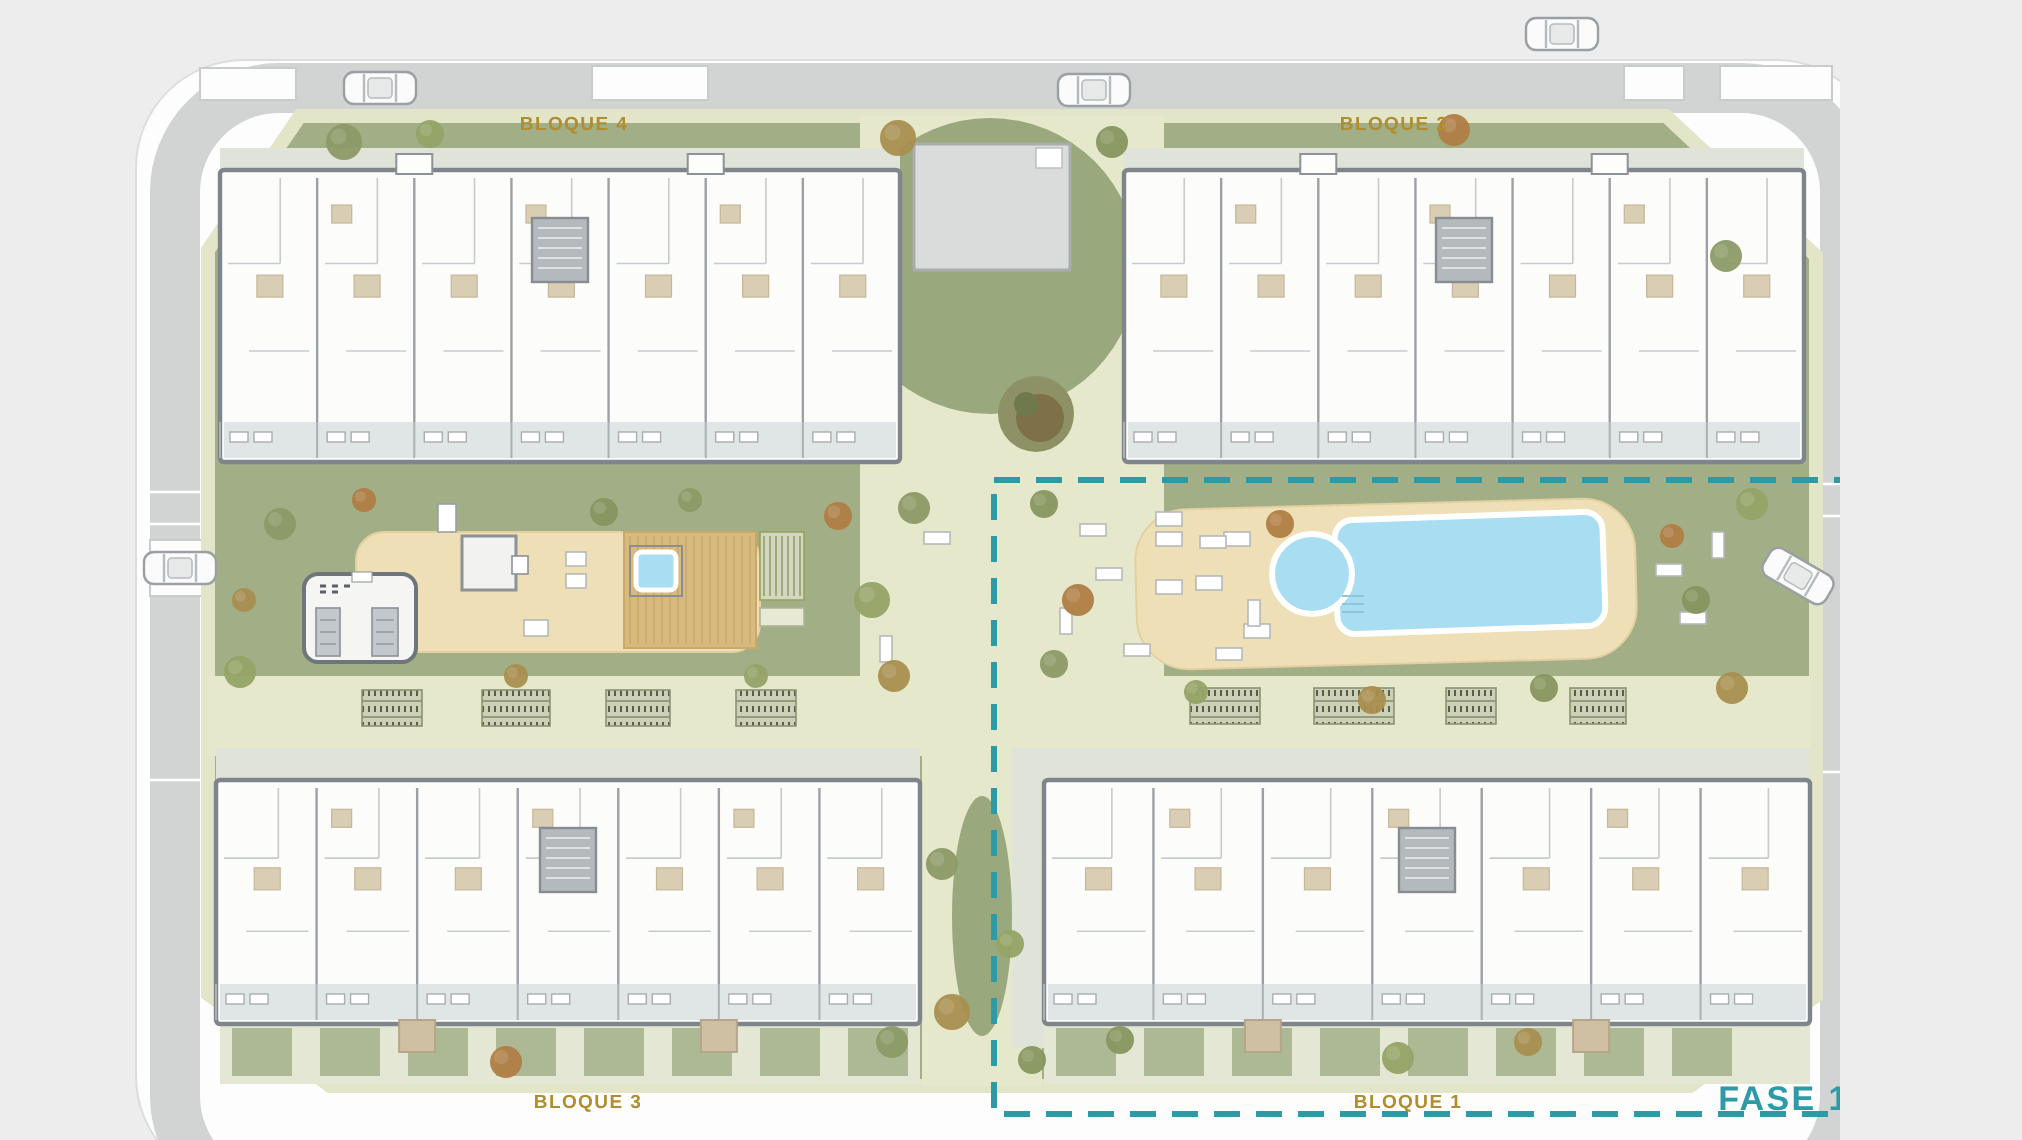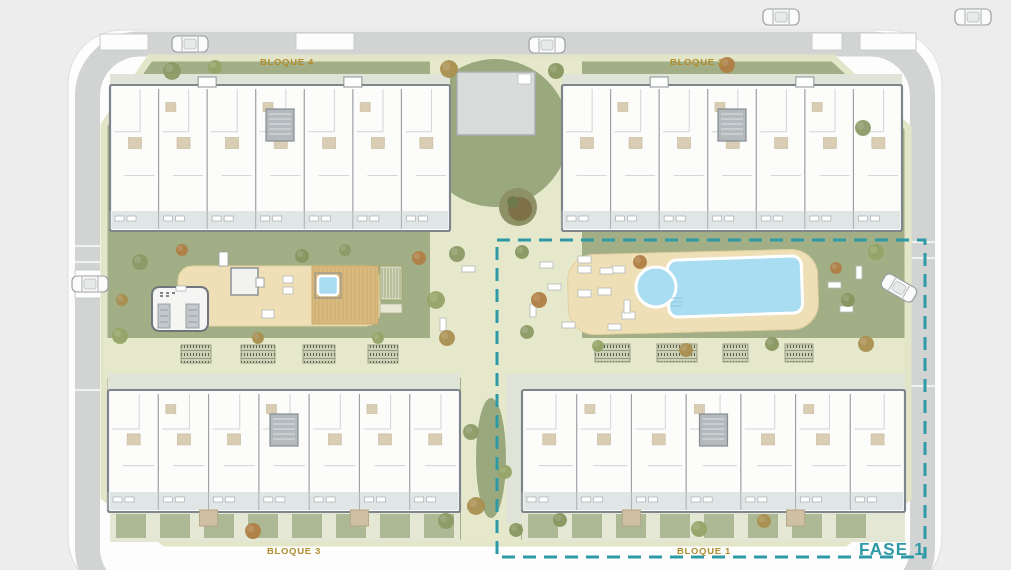--- a/index.html
+++ b/index.html
@@ -1,16 +1,16 @@
 <!DOCTYPE html>
 <html><head>
 <meta charset="utf-8">
 <style>
   html,body{margin:0;padding:0;background:#ededed;}
-  .stage{position:relative;width:1011px;height:570px;overflow:hidden;
+  .stage{position:relative;width:920px;height:570px;overflow:hidden;
          font-family:"Liberation Sans",sans-serif;background:#4d7c0f;}
   svg{display:block;}
   .blk-label{font-size:9.5px;font-weight:bold;fill:#b08d2e;letter-spacing:.7px;}
   .fase-label{font-size:17px;font-weight:bold;fill:#2e9aa6;letter-spacing:1.2px;}
 </style>
 </head>
 <body>
 
 <div class="stage">
 <svg width="1011" height="570" viewBox="0 0 1011 570" xmlns="http://www.w3.org/2000/svg">

